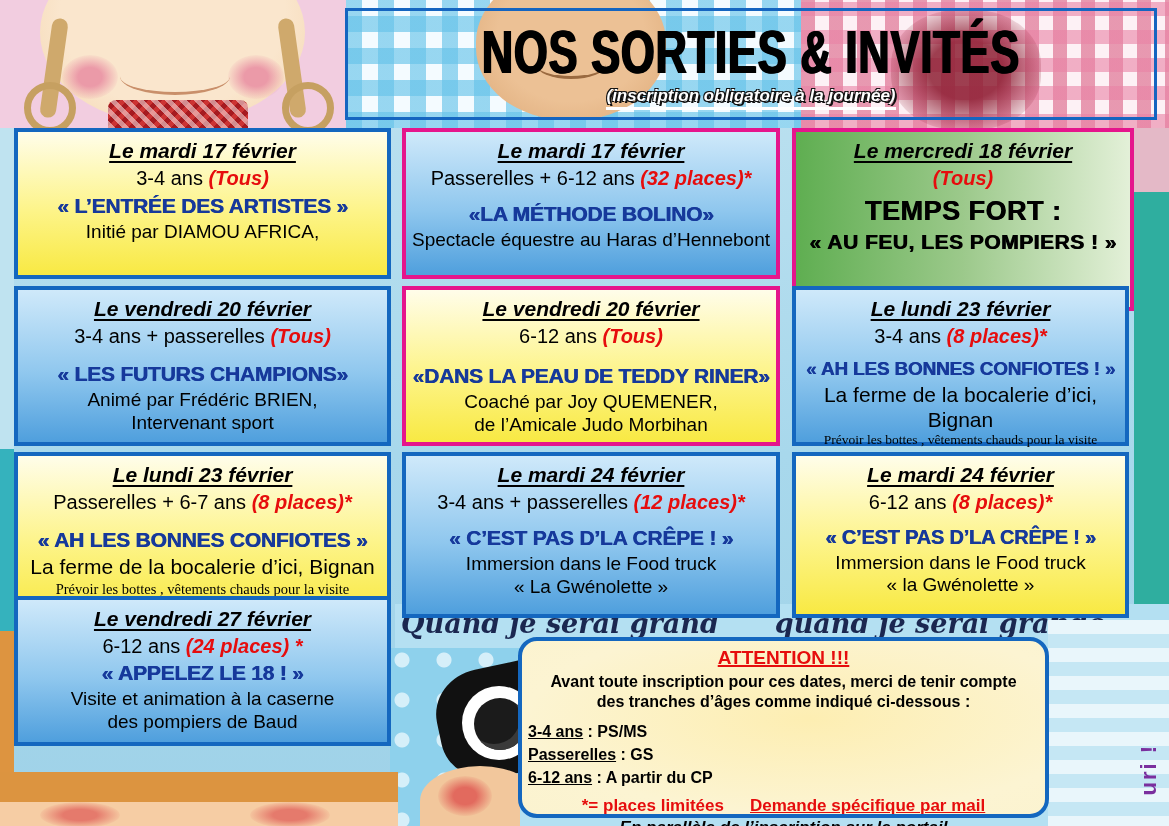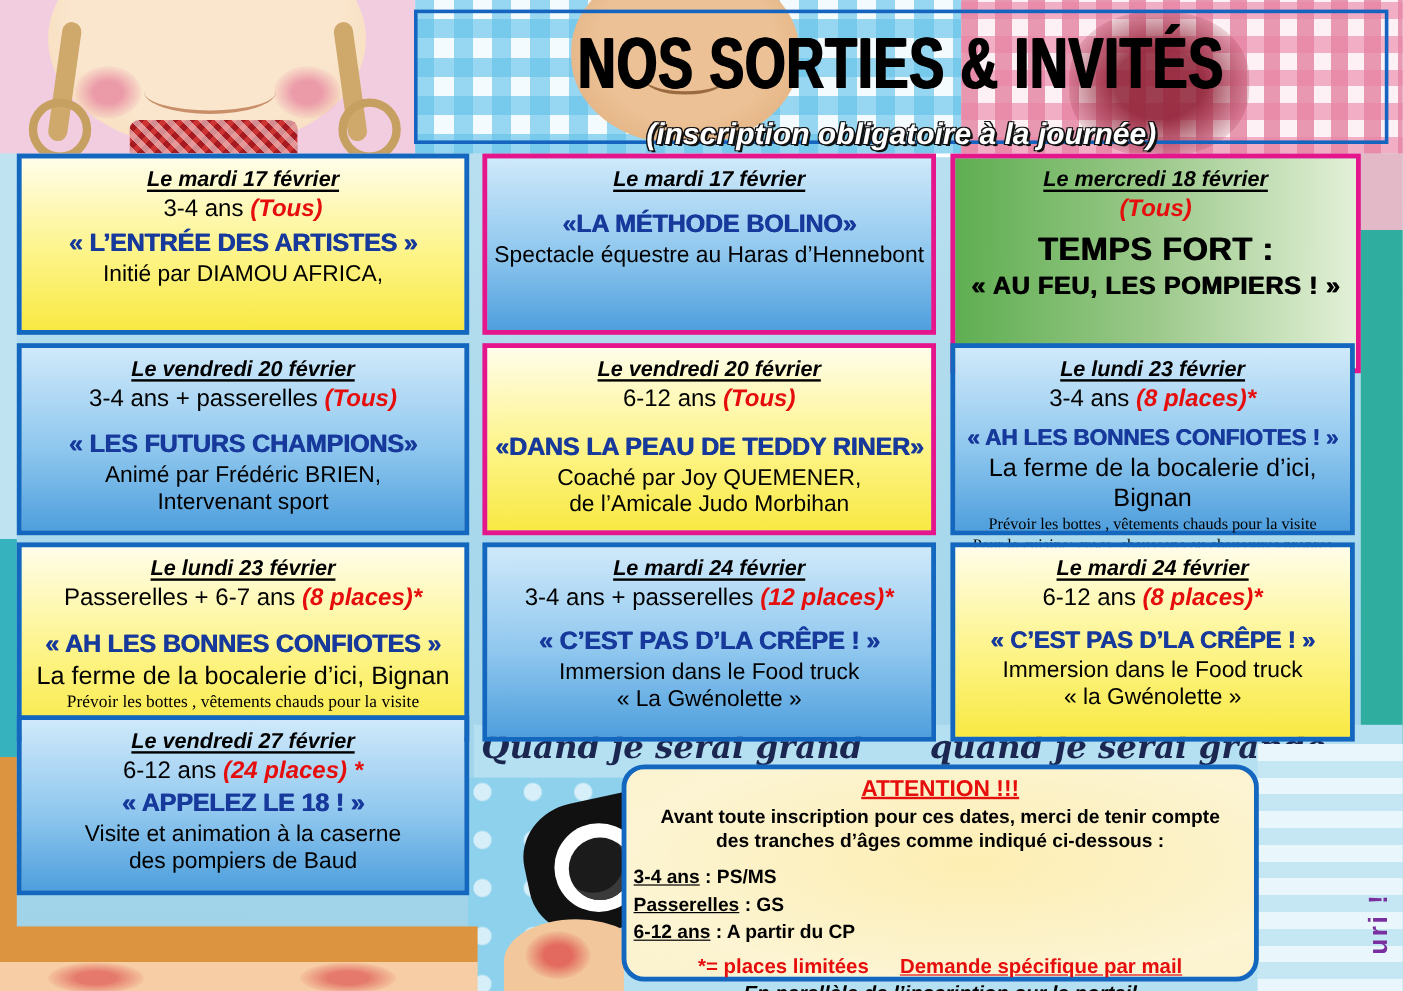--- a/index.html
+++ b/index.html
@@ -42,31 +42,31 @@
   .dot-skin{position:absolute;left:30px;top:118px;width:120px;height:70px;background:#f2c79c;border-radius:50% 50% 0 0;}
   .dot-cheek{position:absolute;left:48px;top:128px;width:54px;height:40px;border-radius:50%;background:radial-gradient(#e26a5e 30%,rgba(226,106,94,0) 75%);}
   .bg-bottomleft{left:0;top:772px;width:398px;height:54px;background:linear-gradient(180deg,#dc9440 0 55%,#f6cda4 55% 100%);}
   .bl-cheek1{position:absolute;left:40px;top:30px;width:80px;height:26px;border-radius:50%;background:radial-gradient(#e57a6c 30%,rgba(229,122,108,0) 75%);}
   .bl-cheek2{position:absolute;left:250px;top:30px;width:80px;height:26px;border-radius:50%;background:radial-gradient(#e57a6c 30%,rgba(229,122,108,0) 75%);}
   .side-text{position:absolute;left:1136px;top:744px;writing-mode:vertical-rl;transform:rotate(180deg);font-weight:bold;font-size:22px;color:#7a2f9e;letter-spacing:2px;}
 
   
   .title-box{position:absolute;left:345px;top:8px;width:812px;height:112px;border:3px solid #1565c0;box-sizing:border-box;text-align:center;}
   .main-title{margin-top:6px;font-size:47px;font-weight:900;color:#000;letter-spacing:1px;transform:scale(.92,1.28);transform-origin:center top;text-shadow:1px 0 0 #000,-1px 0 0 #000;}
-  .subtitle{margin-top:26px;display:inline-block;font-size:25px;font-weight:bold;font-style:italic;color:#fff;text-shadow:2px 2px 0 #111,-1px -1px 0 #111,1px -1px 0 #111,-1px 1px 0 #111;border-bottom:3px solid #fff;padding-bottom:1px;}
+  .subtitle{margin-top:14px;display:inline-block;font-size:17px;font-weight:bold;font-style:italic;color:#fff;text-shadow:2px 2px 0 #111,-1px -1px 0 #111,1px -1px 0 #111,-1px 1px 0 #111;border-bottom:3px solid #fff;padding-bottom:1px;}
 
   
   .card{position:absolute;box-sizing:border-box;text-align:center;padding:7px 4px 4px 4px;line-height:1.18;}
   .border-blue{border:4px solid #1467bf;}
   .border-pink{border:4px solid #e5158c;}
   .bg-yellow{background:linear-gradient(180deg,#fffdea 0%,#fdf489 55%,#f8e943 100%);}
   .bg-bluecard{background:linear-gradient(180deg,#cfe9fa 0%,#8fc7ee 55%,#4f9fdd 100%);}
   .bg-green{background:linear-gradient(90deg,#5fae51 0%,#9cc98b 50%,#e3f0d8 100%);}
   .bg-cream{background:radial-gradient(ellipse at 55% 45%,#fdeeb2 0%,#fcf4d2 70%,#fbf3cf 100%);border-radius:19px;}
-  .date{display:inline-block;font-weight:bold;font-style:italic;font-size:18px;color:#000;text-decoration:underline;text-decoration-thickness:2px;text-underline-offset:3px;margin-bottom:3px;}
+  .date{display:inline-block;font-weight:bold;font-style:italic;font-size:21px;color:#000;text-decoration:underline;text-decoration-thickness:2px;text-underline-offset:3px;margin-bottom:3px;}
   .age-line{font-size:20px;color:#000;margin-bottom:2px;}
   .red{color:#e60d0d;font-weight:bold;font-style:italic;}
   .etitle{font-weight:900;font-size:21px;color:#16399b;letter-spacing:-.2px;margin-top:9px;margin-bottom:2px;text-shadow:.6px 0 0 #16399b;}
   .etitle-black{font-weight:900;color:#000;text-shadow:.8px 0 0 #000;letter-spacing:.5px;}
   .desc{font-size:19px;color:#000;}
   .desc-big{font-size:21px;color:#000;}
   .note{font-family:"Liberation Serif",serif;font-size:13.5px;color:#000;line-height:1.25;}
 
   
   .attention{position:absolute;left:518px;top:637px;width:531px;height:181px;box-sizing:border-box;border:4px solid #1467bf;text-align:center;padding-top:5px;line-height:1.25;}
@@ -131,20 +131,21 @@
 
   <div class="card bg-yellow border-blue" style="left:14px;top:128px;width:377px;height:151px;">
     <div><span class="date">Le mardi 17 février</span></div>
     <div class="age-line"><span>3-4 ans</span> <span class="red">(Tous)</span></div>
     <div class="etitle" style="margin-top:4px;">« L’ENTRÉE DES ARTISTES »</div>
     <div class="desc">Initié par DIAMOU AFRICA,</div>
   </div>
 
   <div class="card bg-bluecard border-pink" style="left:402px;top:128px;width:378px;height:151px;">
     <div><span class="date">Le mardi 17 février</span></div>
+    <div class="age-line"><span>Passerelles + 6-12 ans</span> <span class="red">(32 places)*</span></div>
     <div class="etitle" style="margin-top:12px;">«LA MÉTHODE BOLINO»</div>
     <div class="desc">Spectacle équestre au Haras d’Hennebont</div>
   </div>
 
   <div class="card bg-green border-pink" style="left:792px;top:128px;width:342px;height:183px;">
     <div><span class="date">Le mercredi 18 février</span></div>
     <div class="age-line"><span class="red">(Tous)</span></div>
     <div class="etitle etitle-black" style="font-size:27px;margin-top:6px;">TEMPS FORT :</div>
     <div class="etitle etitle-black" style="font-size:21px;margin-top:2px;">« AU FEU, LES POMPIERS ! »</div>
   </div>

